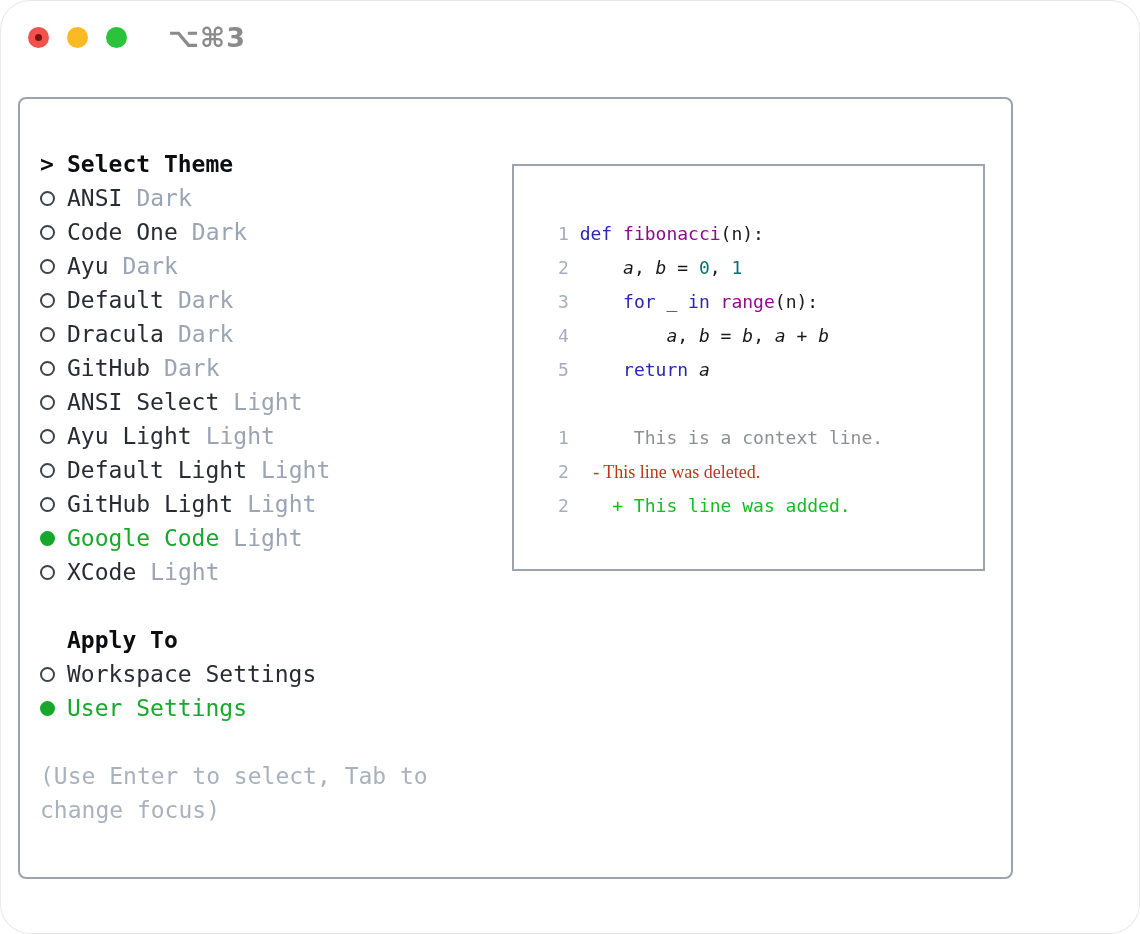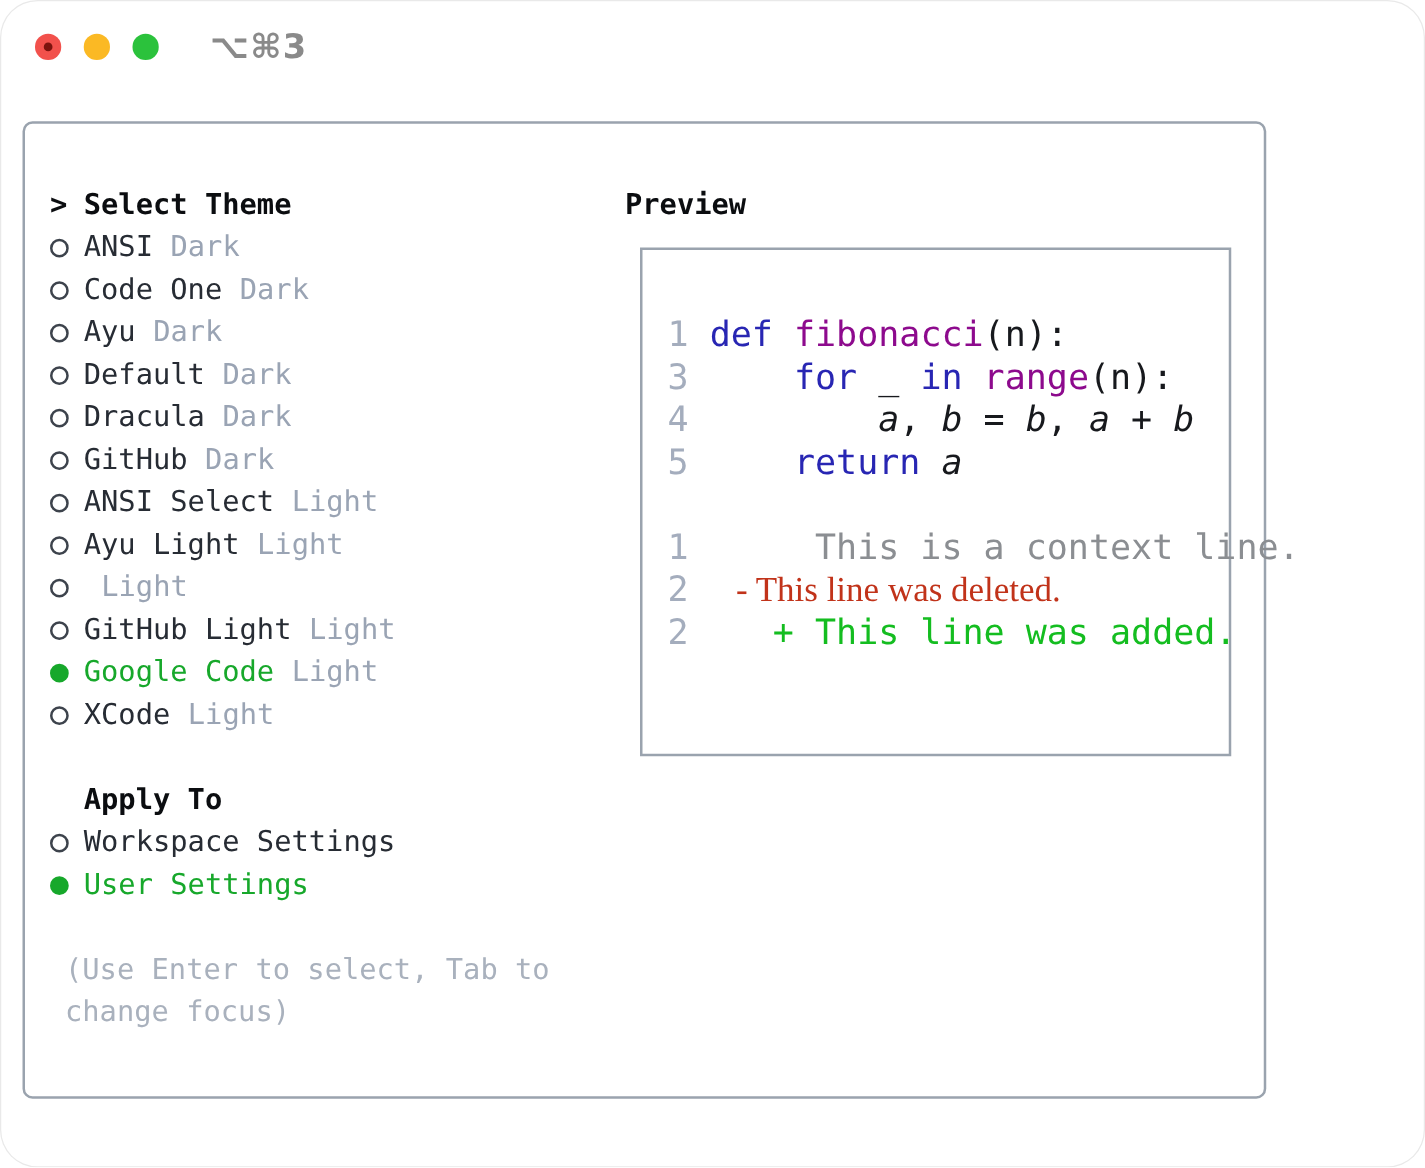--- a/index.html
+++ b/index.html
@@ -46,30 +46,29 @@
     width:15px; height:15px; border-radius:50%;
     border:2px solid var(--radio_ring);
   }
   .radio.sel { background:var(--selected_green); border-color:var(--selected_green); }
   .iname { color:var(--item_text); white-space:pre; }
   .iname.sel-text { color:var(--selected_green); }
   .itag { margin-left:14px; color:var(--tag_gray); }
   .help {
     margin-top:0; width:420px; font-size:23px; line-height:34px;
     color:var(--help_gray);
-    margin-left:12px;
   }
   
   .preview-col { flex:1; }
   .preview-box {
     margin-top:17px; margin-left:12px; width:473px; height:407px;
     border:2px solid var(--border_gray);
     padding:51px 0 0 20px; background:#fff;
   }
-  .cl { height:34px; line-height:34px; font-size:28px; white-space:pre; }
+  .cl { height:34px; line-height:34px; font-size:18px; white-space:pre;margin-left:24px; }
   .ln       { color:var(--line_number_gray); }
   .seg-kw   { color:var(--keyword_blue); }
   .seg-fn   { color:var(--function_purple); }
   .seg-lit  { color:var(--literal_teal); }
   .seg-pl   { color:var(--plain_code); }
   .seg-var  { color:var(--plain_code); font-style:italic; }
   .seg-ctx  { color:var(--context_gray);text-align:center; }
   .seg-del  { color:var(--deleted_red);font-family:Liberation Serif, serif; }
   .seg-add  { color:var(--added_green); }
 </style>
@@ -147,20 +146,21 @@
     <span class="marker">
               <span class="radio"></span>
             </span>
     <span class="iname">Ayu Light</span>
     <span class="itag">Light</span>
   </div>
           <div class="row">
     <span class="marker">
               <span class="radio"></span>
             </span>
+    <span class="iname">Default Light</span>
     <span class="itag">Light</span>
   </div>
           <div class="row">
     <span class="marker">
               <span class="radio"></span>
             </span>
     <span class="iname">GitHub Light</span>
     <span class="itag">Light</span>
   </div>
           <div class="row">
@@ -200,26 +200,24 @@
     <span class="iname sel-text">User Settings</span>
   </div>
         </div>
 
       <div class="spacer"></div>
 
       <div class="help">(Use Enter to select, Tab to change focus)</div>
     </div>
 
     <div class="preview-col">
-      <div class="row">
-        <span class="hdr">Preview</span>
-      </div>
       <div class="preview-box">
         <div>
             <div class="cl"><span class="ln">1 </span><span class="seg-kw">def</span><span class="seg-pl"> </span><span class="seg-fn">fibonacci</span><span class="seg-pl">(n):</span></div>
+            <div class="cl"><span class="ln">2 </span><span class="seg-pl">    </span><span class="seg-var">a</span><span class="seg-pl">, </span><span class="seg-var">b</span><span class="seg-pl"> = </span><span class="seg-lit">0</span><span class="seg-pl">, </span><span class="seg-lit">1</span></div>
             <div class="cl"><span class="ln">3 </span><span class="seg-pl">    </span><span class="seg-kw">for</span><span class="seg-pl"> _ </span><span class="seg-kw">in</span><span class="seg-pl"> </span><span class="seg-fn">range</span><span class="seg-pl">(n):</span></div>
             <div class="cl"><span class="ln">4 </span><span class="seg-pl">        </span><span class="seg-var">a</span><span class="seg-pl">, </span><span class="seg-var">b</span><span class="seg-pl"> = </span><span class="seg-var">b</span><span class="seg-pl">, </span><span class="seg-var">a</span><span class="seg-pl"> + </span><span class="seg-var">b</span></div>
             <div class="cl"><span class="ln">5 </span><span class="seg-pl">    </span><span class="seg-kw">return</span><span class="seg-pl"> </span><span class="seg-var">a</span></div>
             <div class="cl"><span class="ln"> </span></div>
             <div class="cl"><span class="ln">1 </span><span class="seg-ctx">     This is a context line.</span></div>
             <div class="cl"><span class="ln">2 </span><span class="seg-del">   - This line was deleted.</span></div>
             <div class="cl"><span class="ln">2 </span><span class="seg-add">   + This line was added.</span></div>
           </div>
       </div>
     </div>

